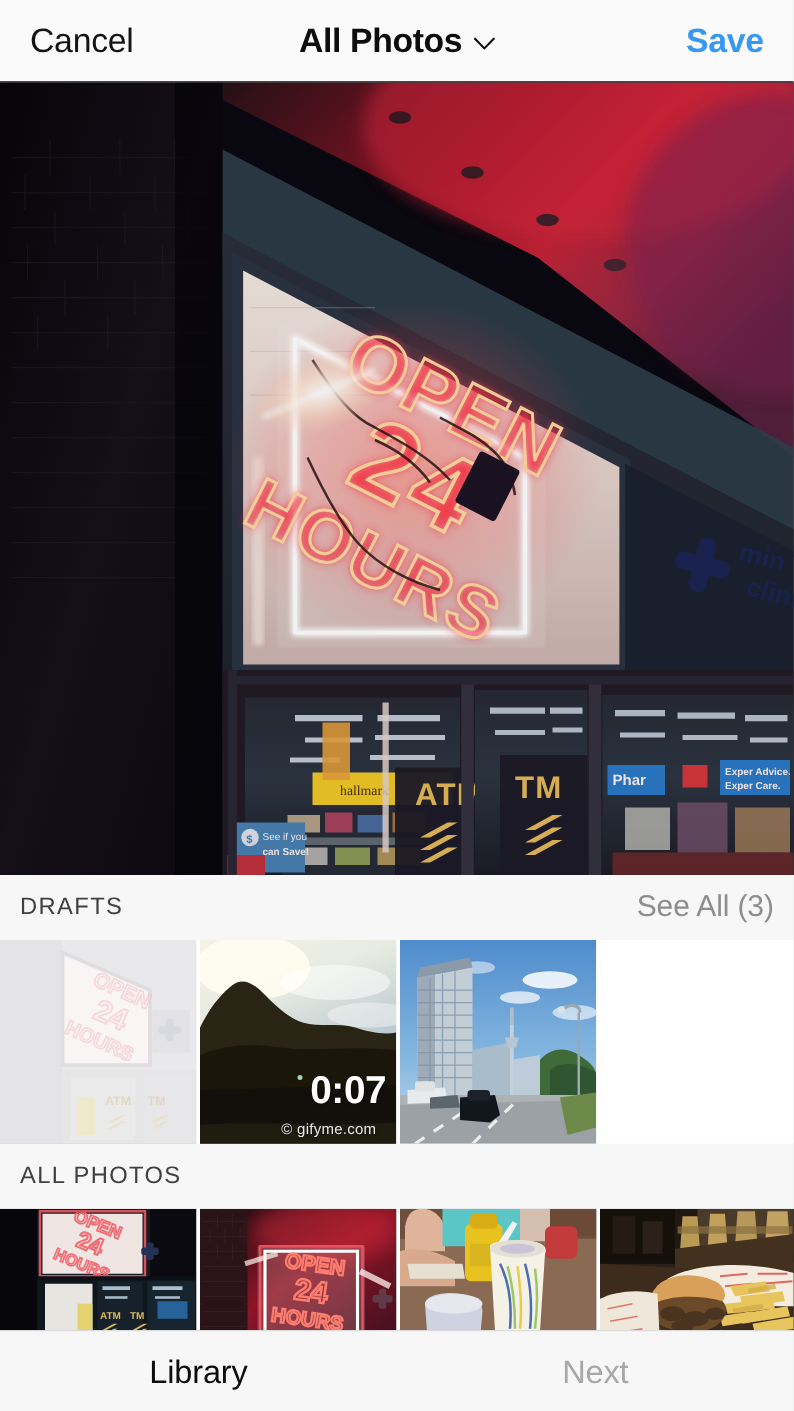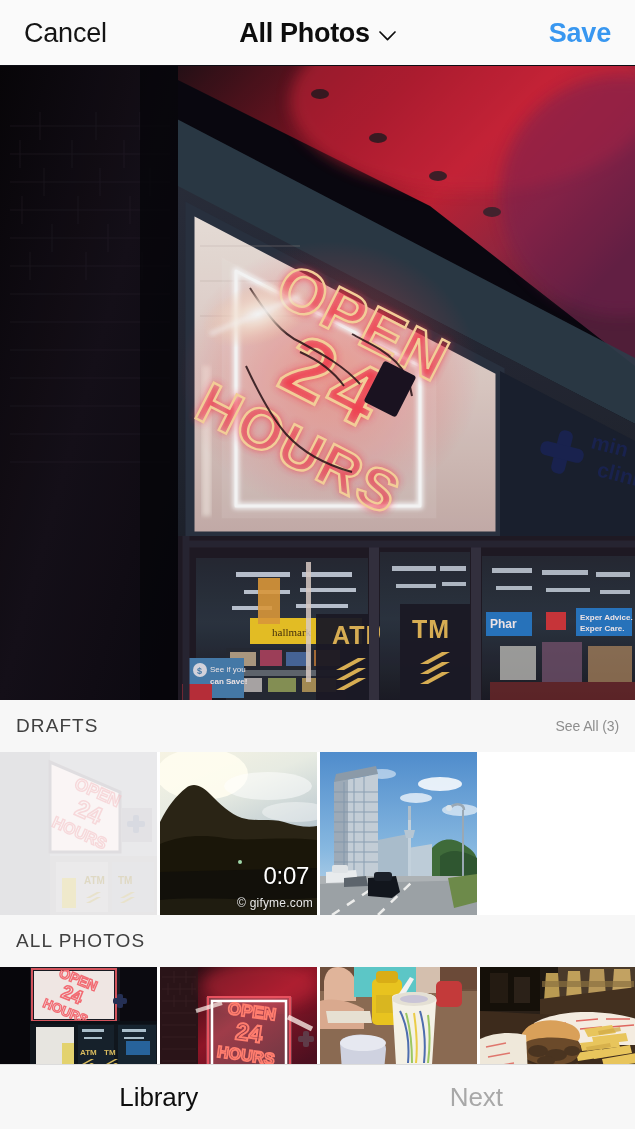--- a/index.html
+++ b/index.html
@@ -40,38 +40,38 @@
   .hero svg { display:block; width:635px; height:634px; }
 
   
   .sect-head {
     background:#f7f7f7;
     height:52px; flex:0 0 52px;
     display:flex; align-items:center; justify-content:space-between;
     padding:0 16px;
   }
   .sect-title { font-size:19px; color:#404040; letter-spacing:1.1px; font-weight:400; }
-  .sect-action { font-size:14px; color:#8e8e8e; letter-spacing:-0.1px; font-weight:400; }
+  .sect-action { font-size:24px; color:#8e8e8e; letter-spacing:-0.1px; font-weight:400; }
 
   
   .drafts-strip {
     height:163px; flex:0 0 163px;
     display:flex; gap:3px;
     background:#ffffff; overflow:hidden;
   }
   .thumb { position:relative; width:157px; height:163px; flex:0 0 157px; overflow:hidden; background:#ddd; }
   .thumb svg { display:block; width:157px; height:163px; }
   .dur {
     position:absolute; right:8px; bottom:25px;
-    color:#fff; font-size:24px; font-weight:400;
+    color:#fff; font-size:31px; font-weight:700;
     text-shadow:0 1px 3px rgba(0,0,0,.55);
     letter-spacing:-0.3px;
   }
   .wmark {
-    position:absolute; right:4px; bottom:5px;
+    position:absolute; right:16px; bottom:5px;
     color:#e8e8e8; font-size:12px; letter-spacing:.2px;
     text-shadow:0 1px 2px rgba(0,0,0,.5);
   }
 
   
   .grid {
     flex:1 1 auto; min-height:0;
     display:flex; gap:3px; overflow:hidden; background:#fff;
   }
   .cell { position:relative; width:157px; flex:0 0 157px; overflow:hidden; background:#111; }

